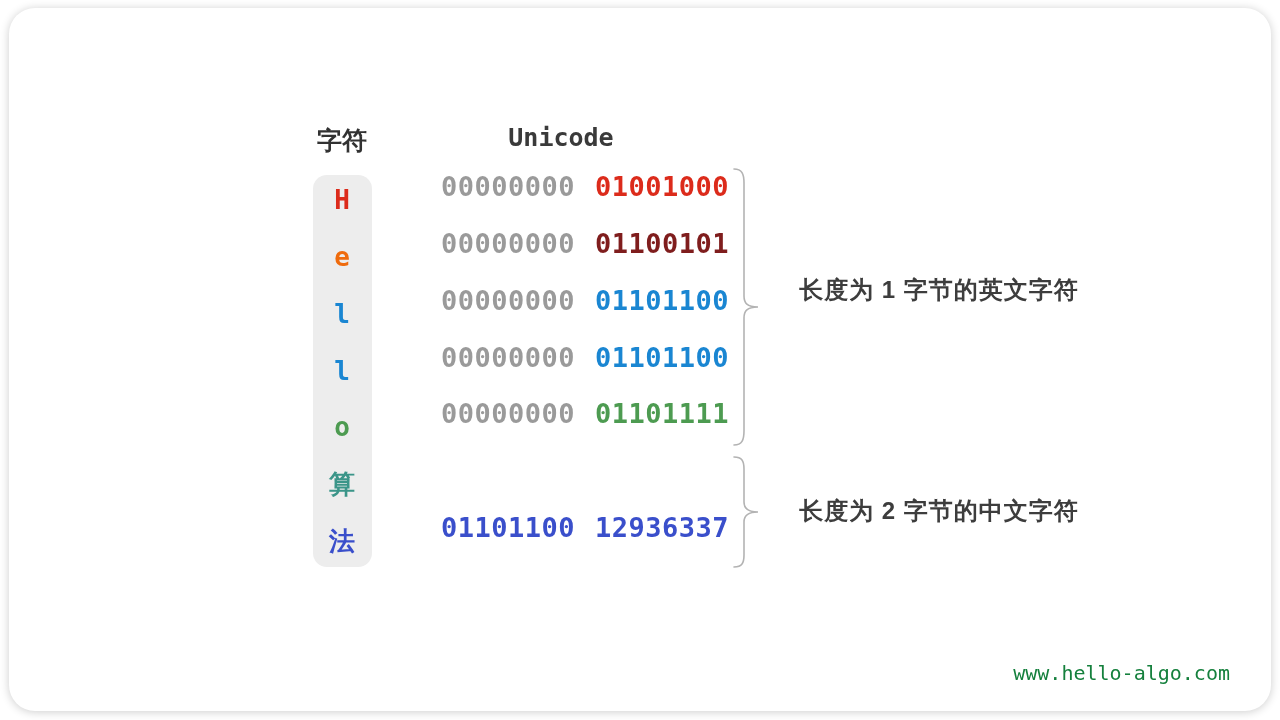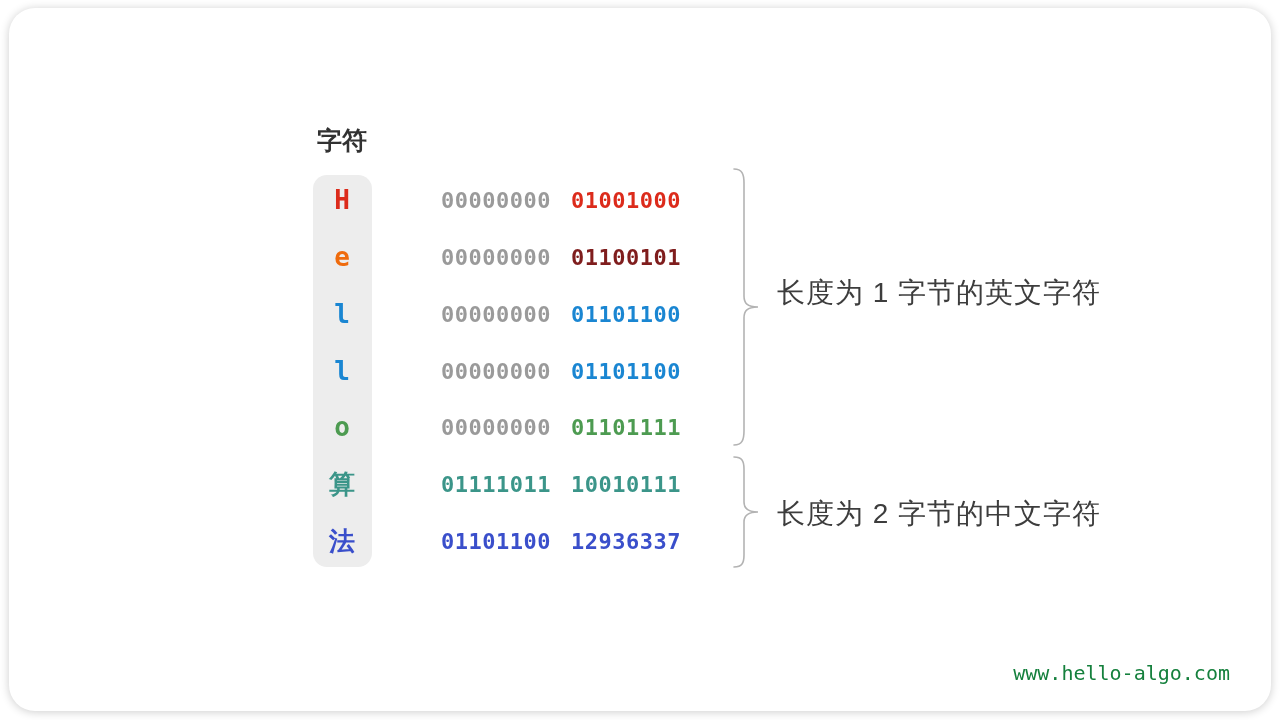--- a/index.html
+++ b/index.html
@@ -39,55 +39,56 @@
   
   .row { position: absolute; left: 0; width: 1280px; height: 58px; }
   .cell-char {
     position: absolute; left: 303px; top: 0; width: 60px; height: 58px;
     display: flex; align-items: center; justify-content: center;
     font-family: "DejaVu Sans Mono", "Liberation Mono", monospace;
     font-size: 26px; font-weight: bold;
   }
   .bits {
     position: absolute; left: 432px; top: 0; height: 58px;
-    display: flex; align-items: center; gap: 20px;
+    display: flex; align-items: flex-start; gap: 20px;
     font-family: "DejaVu Sans Mono", "Liberation Mono", monospace;
-    font-size: 22px; font-weight: bold;
+    font-size: 27px; font-weight: bold;
     letter-spacing: 0.5px;
   }
   
   .brace { position: absolute; left: 724px; }
   .brace svg { display: block; }
   
   .annotation {
     position: absolute; left: 760px; width: 340px;
     text-align: center;
   }
   .annotation .line1 {
-    font-size: 28px; font-weight: 400; color: #3d3d3d;
+    font-size: 24px; font-weight: 700; color: #3d3d3d;
     letter-spacing: 1px;
   }
   .annotation .line2 {
     margin-top: 12px;
     font-size: 24px; font-weight: bold; color: #9a9a9a;
     letter-spacing: 1px;
   }
   
   .watermark {
     position: absolute; right: 41px; bottom: 26px;
     font-family: "DejaVu Sans Mono", "Liberation Mono", monospace;
     font-size: 20px; color: #15803d;
   }
 </style>
 </head>
 <body>
 
 <div class="card">
 
   <div class="hdr-char">字符</div>
+  <div class="hdr-unicode">Unicode</div>
 
   <div class="char-col-bg"></div>
 
   <div class="row" style="top:163px">
     <span class="cell-char" style="color: rgb(220, 43, 27);">H</span>
     <span class="bits">
       <span style="color: rgb(154, 154, 154);">00000000</span>
       <span style="color: rgb(220, 43, 27);">01001000</span>
     </span>
   </div>
@@ -119,24 +120,20 @@
   <div class="row" style="top:390px">
     <span class="cell-char" style="color: rgb(77, 155, 81);">o</span>
     <span class="bits">
       <span style="color: rgb(154, 154, 154);">00000000</span>
       <span style="color: rgb(77, 155, 81);">01101111</span>
     </span>
   </div>
 
   <div class="row" style="top:447px">
     <span class="cell-char" style="color: rgb(59, 149, 137);">算</span>
-    <span class="bits">
-      <span style="color: rgb(59, 149, 137);">01111011</span>
-      <span style="color: rgb(59, 149, 137);">10010111</span>
-    </span>
   </div>
 
   <div class="row" style="top:504px">
     <span class="cell-char" style="color: rgb(58, 79, 203);">法</span>
     <span class="bits">
       <span style="color: rgb(58, 79, 203);">01101100</span>
       <span style="color: rgb(58, 79, 203);">12936337</span>
     </span>
   </div>
 

